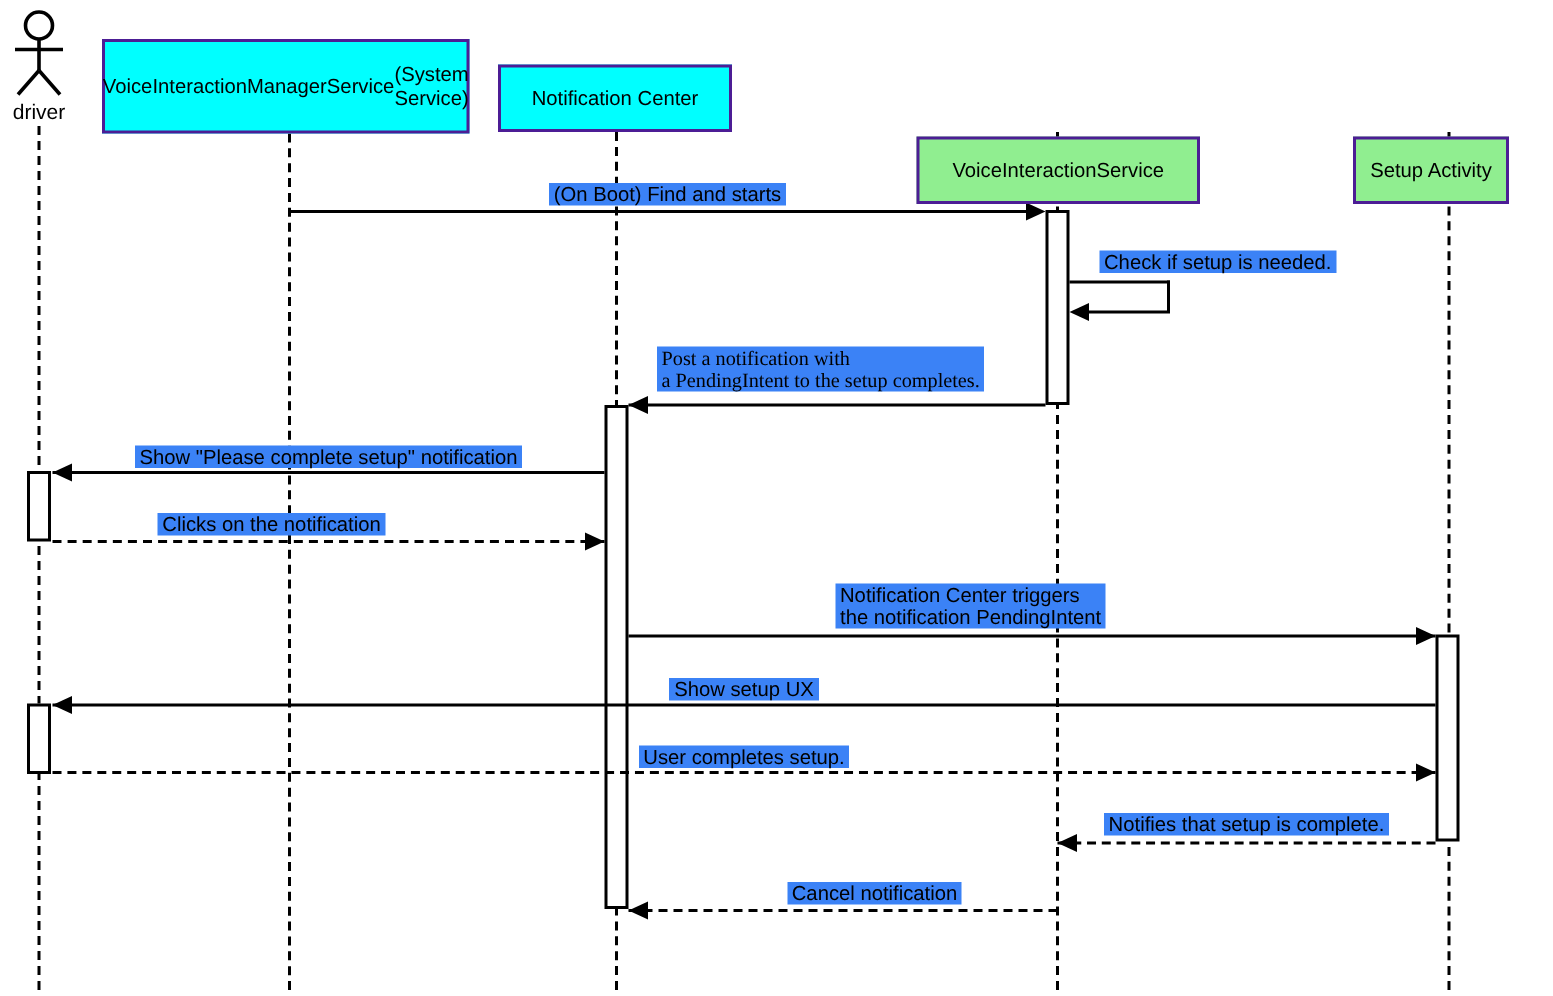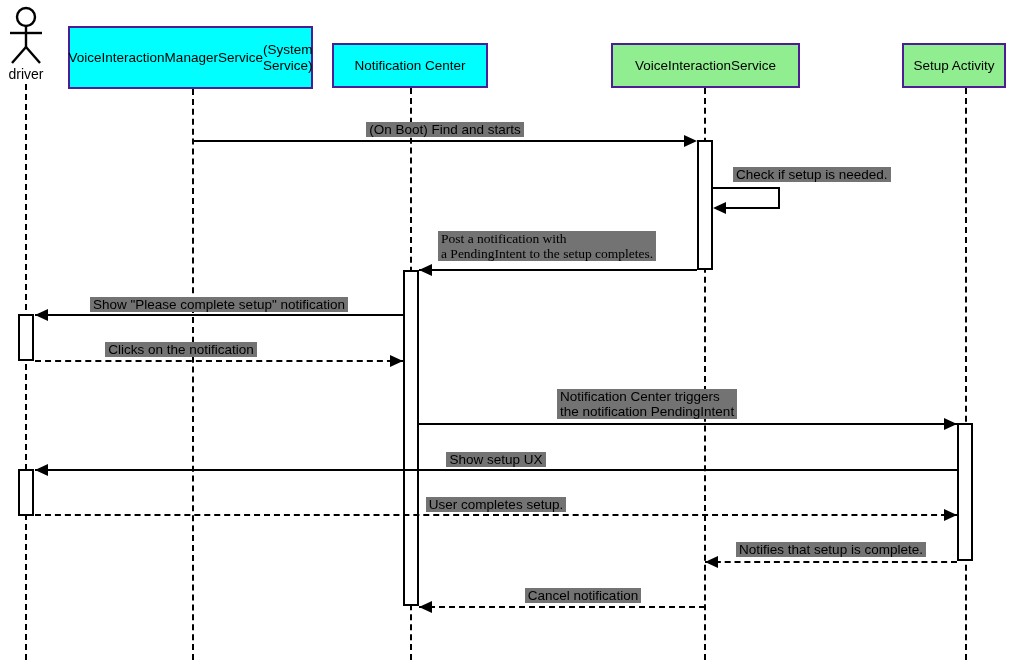--- a/index.html
+++ b/index.html
@@ -4,32 +4,32 @@
 <title>Sequence Diagram</title>
 <style>
   html,body{margin:0;padding:0;background:#fff;}
   #diagram{position:relative;width:1035px;height:664px;background:#ffffff;
            font-family:"Liberation Sans",sans-serif;color:#000;overflow:hidden;}
   .lifeline{position:absolute;width:0;border-left:2px dashed #000;z-index:1;}
   .act{position:absolute;width:16px;background:#fff;border:2px solid #000;box-sizing:border-box;z-index:2;}
   .pbox{position:absolute;border:2px solid #4c1d95;box-sizing:border-box;display:flex;
         align-items:center;justify-content:center;text-align:center;font-size:13.5px;line-height:16px;z-index:5;}
   .pbox.cyan{background:#00ffff;}
-  .pbox.green{background:#90ee90;}
+  .pbox.green{background:#90ee90;margin-top:48px;}
   .mline{position:absolute;height:0;border-top:2px solid #000;z-index:3;}
   .mline.dashed{border-top-style:dashed;}
   .vline{position:absolute;width:0;border-left:2px solid #000;z-index:3;}
   .head-r{position:absolute;width:0;height:0;border-top:6px solid transparent;
           border-bottom:6px solid transparent;border-left:13px solid #000;z-index:4;}
   .head-l{position:absolute;width:0;height:0;border-top:6px solid transparent;
           border-bottom:6px solid transparent;border-right:13px solid #000;z-index:4;}
   .mlabel{position:absolute;display:flex;justify-content:center;font-size:13.5px;line-height:15px;
           z-index:4;white-space:nowrap;}
   .mlabel.left{justify-content:flex-start;}
-  .mlabel>span{background:#737373;padding:0 3px;}
+  .mlabel>span{background:#3b82f6;padding:0 3px;}
   .mlabel .l{display:block;}
   .actor-label{position:absolute;left:0;top:66px;width:52px;text-align:center;font-size:14px;z-index:4;}
   svg line,svg circle{stroke:#000;fill:none;}
 </style>
 </head>
 <body>
 
 <div id="diagram">
 
   <div class="lifeline" style="left:25px;top:84px;height:576px;"></div>

